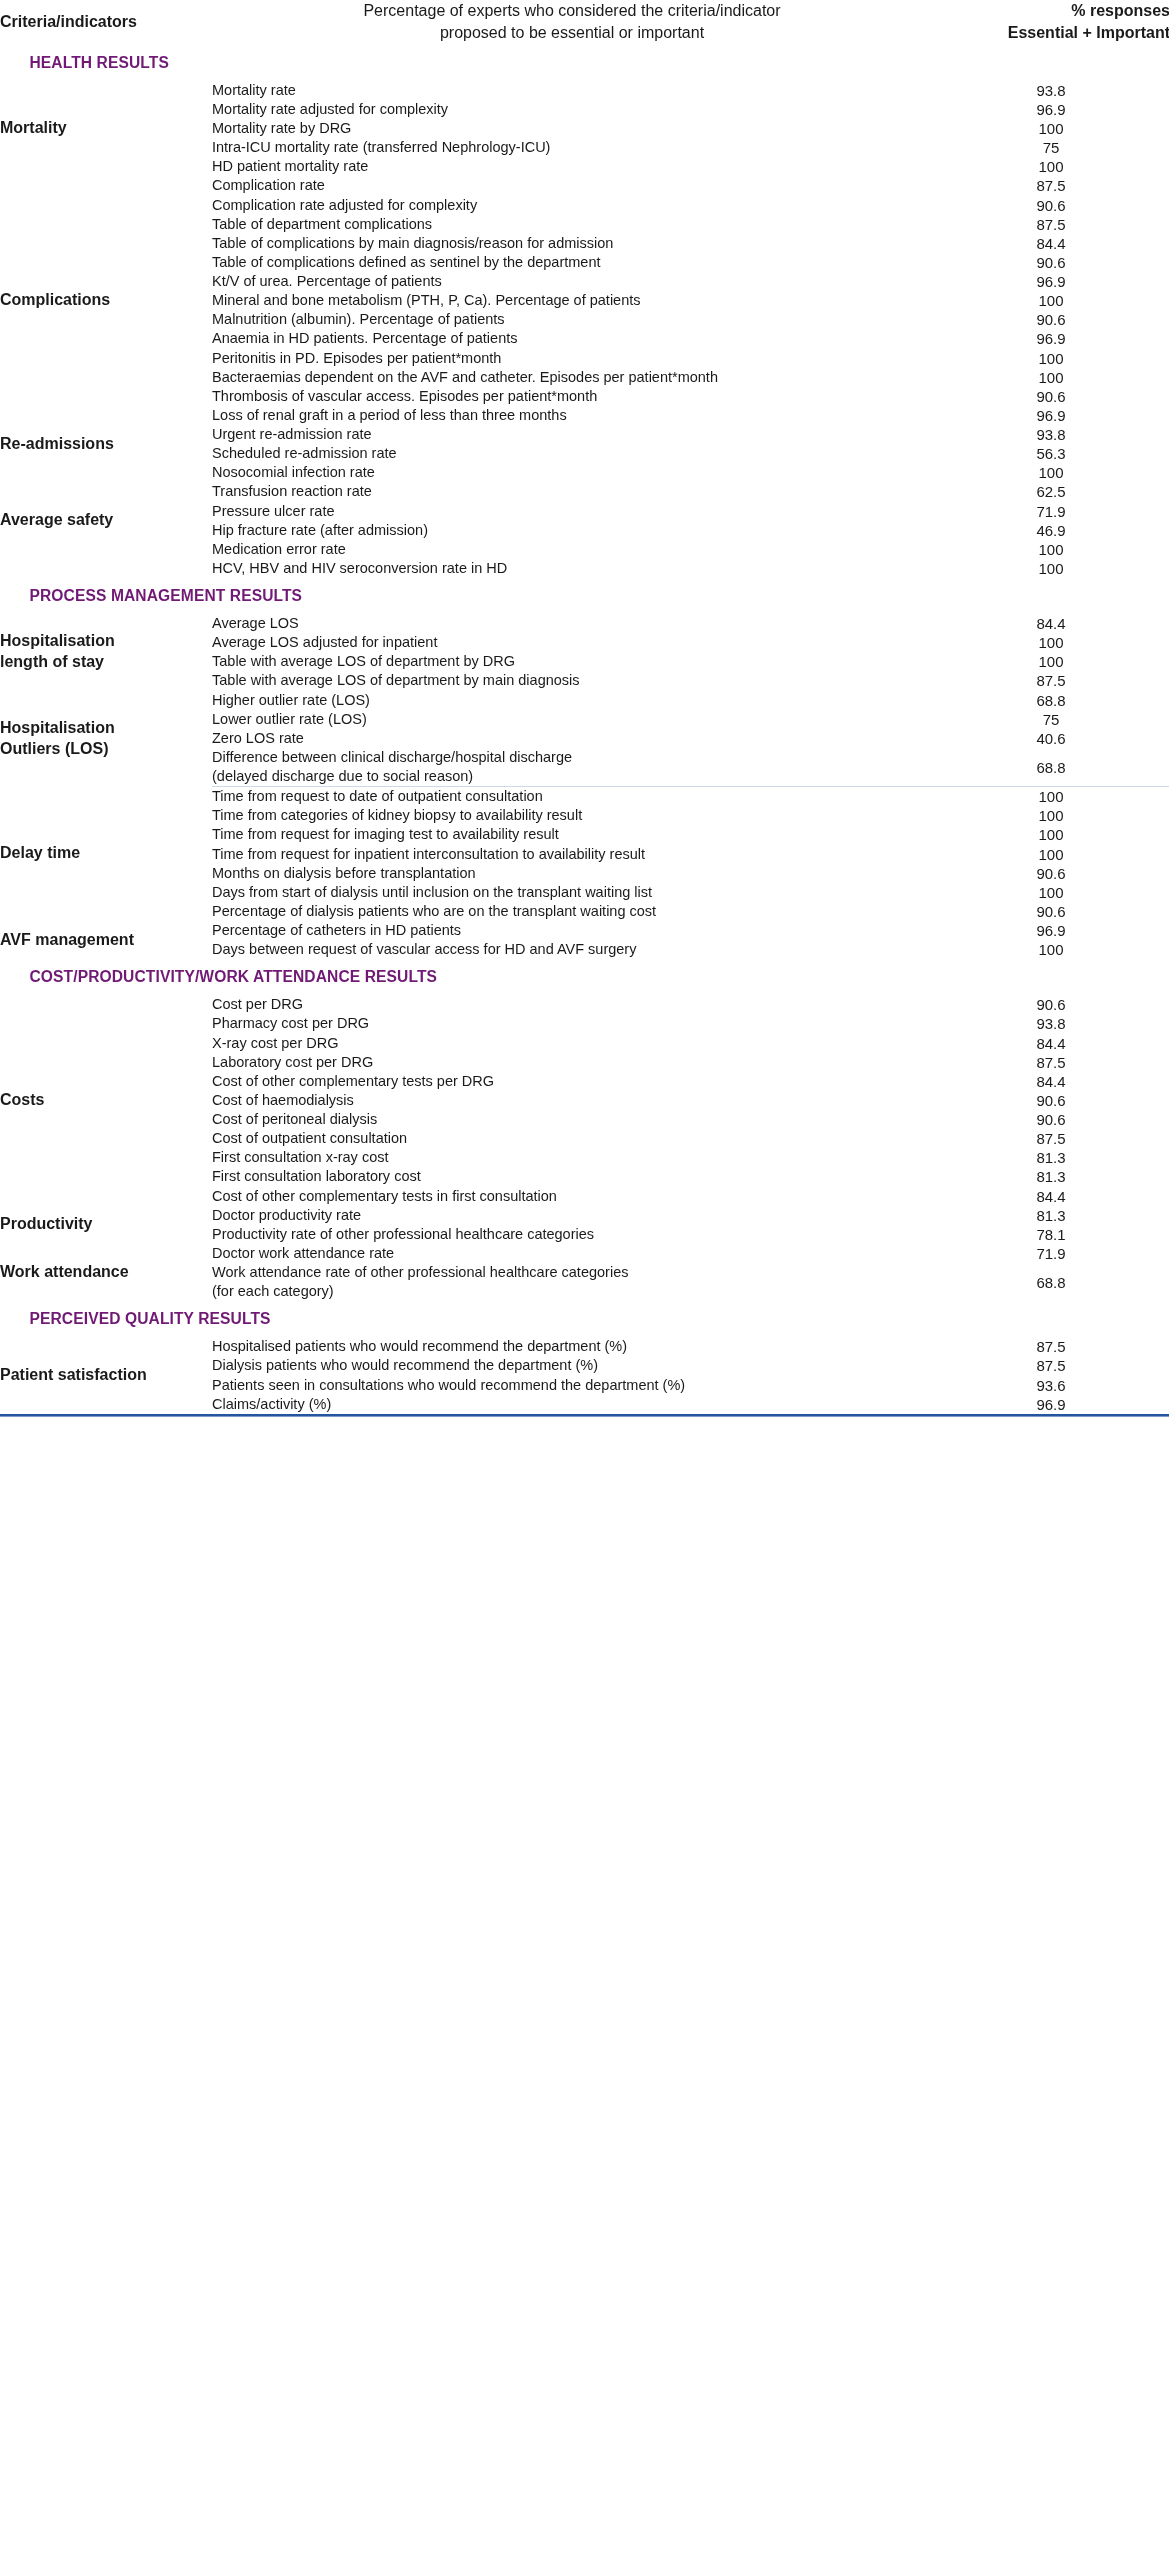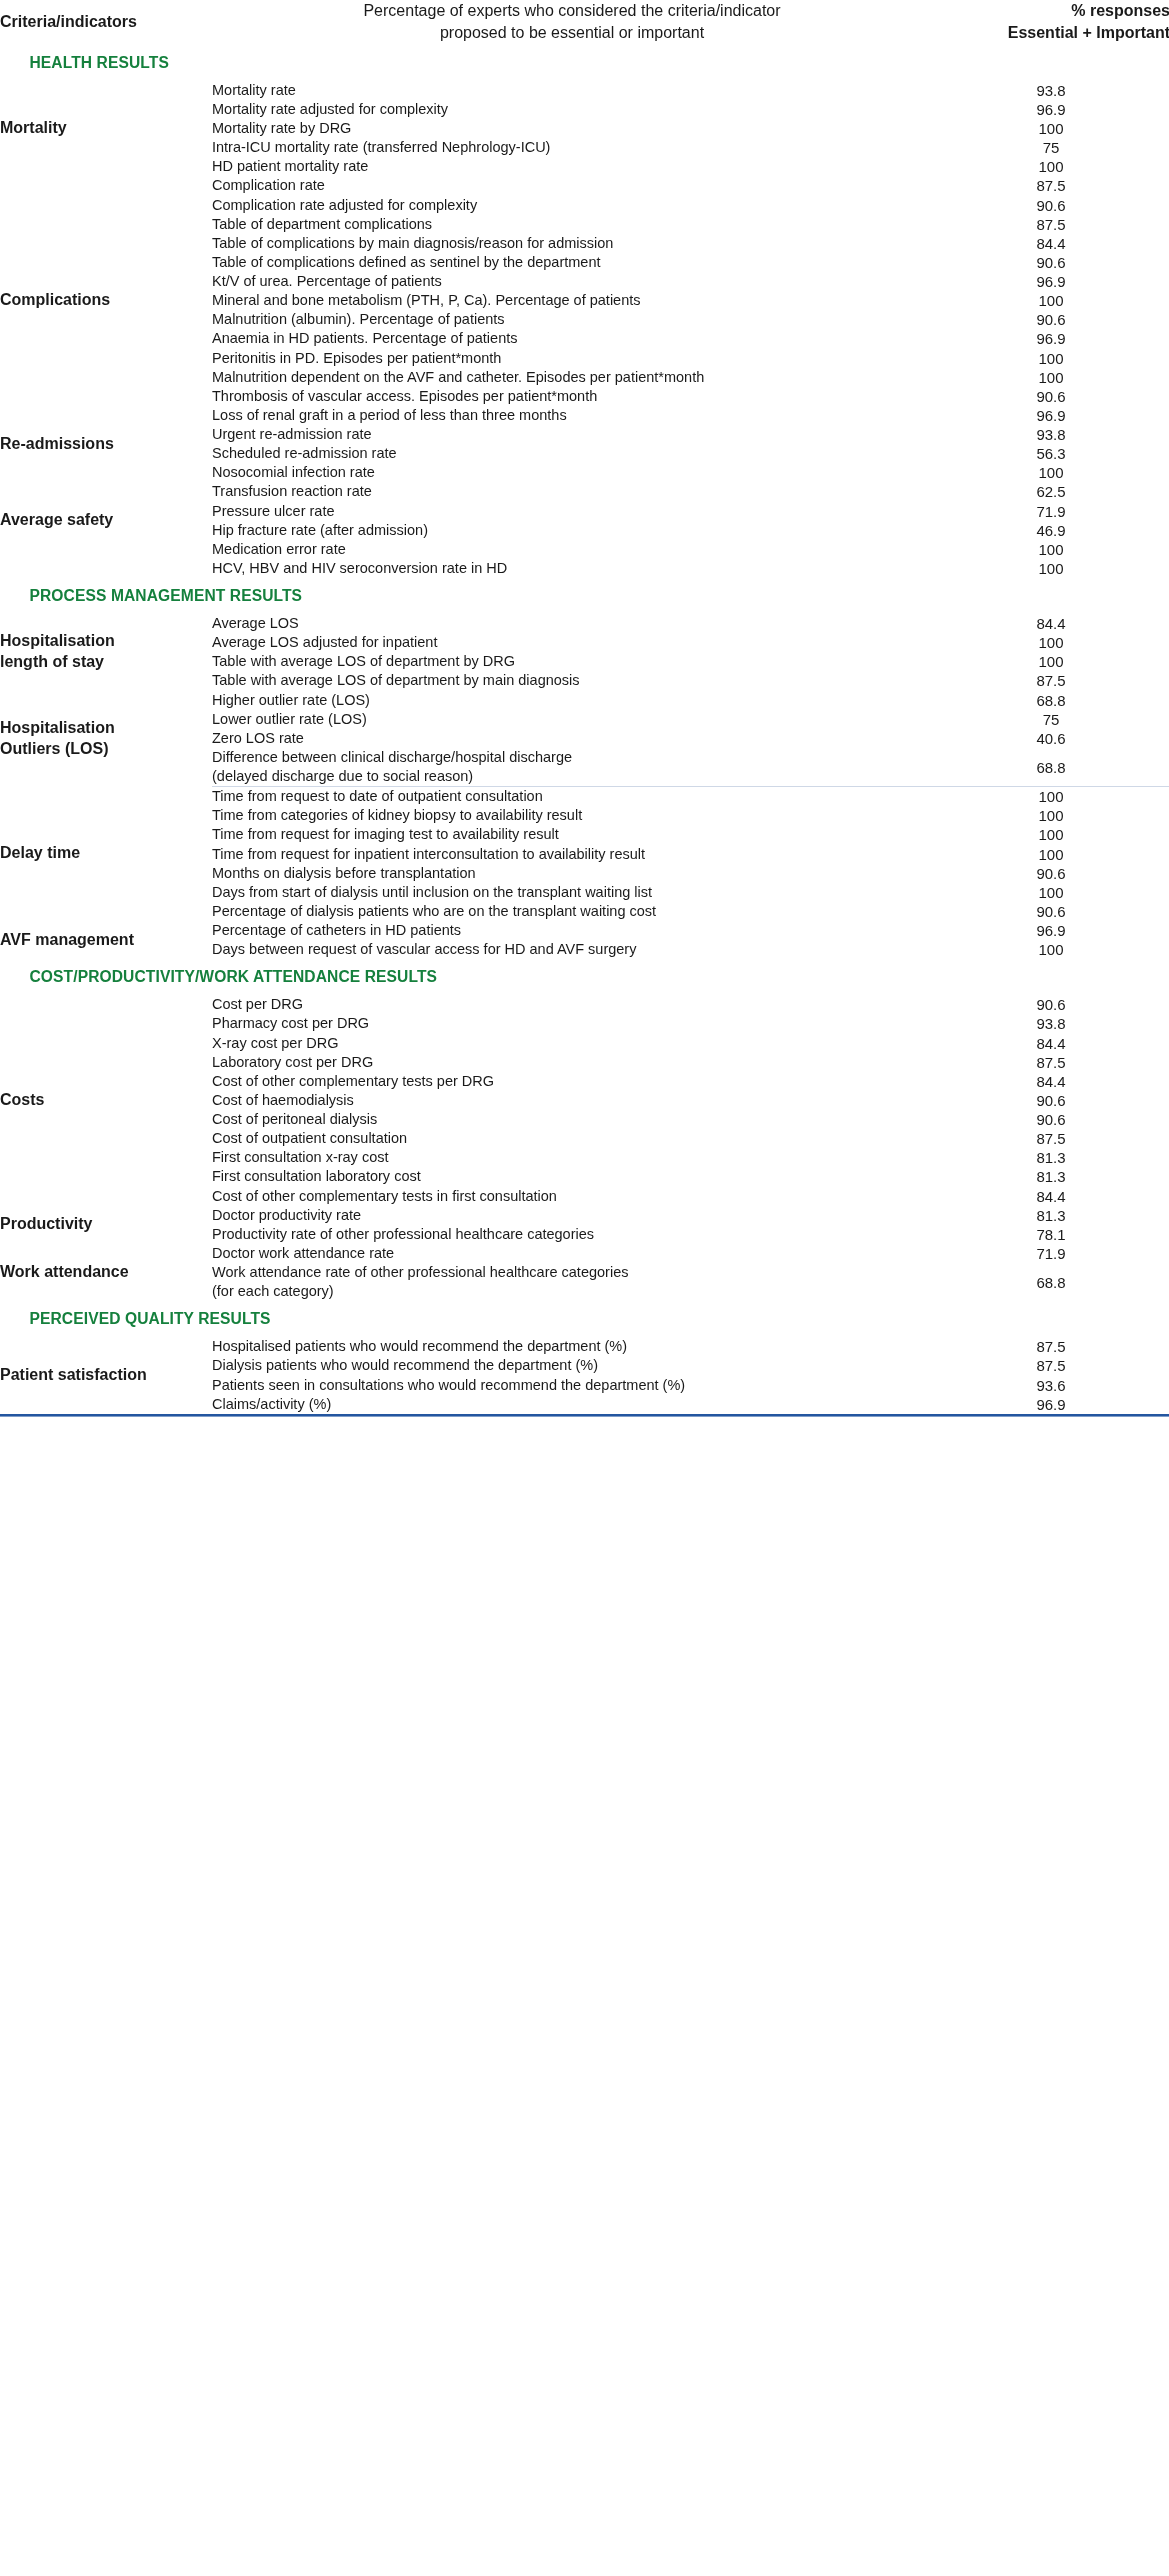--- a/index.html
+++ b/index.html
@@ -72,21 +72,21 @@
   }
   .section-band {
     border-top: 2.7px solid #2456a0;
     border-bottom: 2.1px solid #2456a0;
   }
   .section-title {
     font-size: 15.6px;
     font-weight: 700;
     padding: 9px 0 9px 29.5px;
     letter-spacing: 0.1px;
-    color: #15803d;
+    color: #701a75;
   }
 
   
   tr.data-row td {
     padding: 0;
     vertical-align: middle;
     border: none;
   }
   td.cat-cell {
     font-size: 16px;
@@ -219,21 +219,21 @@
         </tr>
         <tr class="data-row">
           <td class="ind-cell">Anaemia in HD patients. Percentage of patients</td>
           <td class="pct-cell">96.9</td>
         </tr>
         <tr class="data-row">
           <td class="ind-cell">Peritonitis in PD. Episodes per patient*month</td>
           <td class="pct-cell">100</td>
         </tr>
         <tr class="data-row">
-          <td class="ind-cell">Malnutrition dependent on the AVF and catheter. Episodes per patient*month</td>
+          <td class="ind-cell">Bacteraemias dependent on the AVF and catheter. Episodes per patient*month</td>
           <td class="pct-cell">100</td>
         </tr>
         <tr class="data-row">
           <td class="ind-cell">Thrombosis of vascular access. Episodes per patient*month</td>
           <td class="pct-cell">90.6</td>
         </tr>
         <tr class="data-row">
           <td class="ind-cell">Loss of renal graft in a period of less than three months</td>
           <td class="pct-cell">96.9</td>
         </tr>

